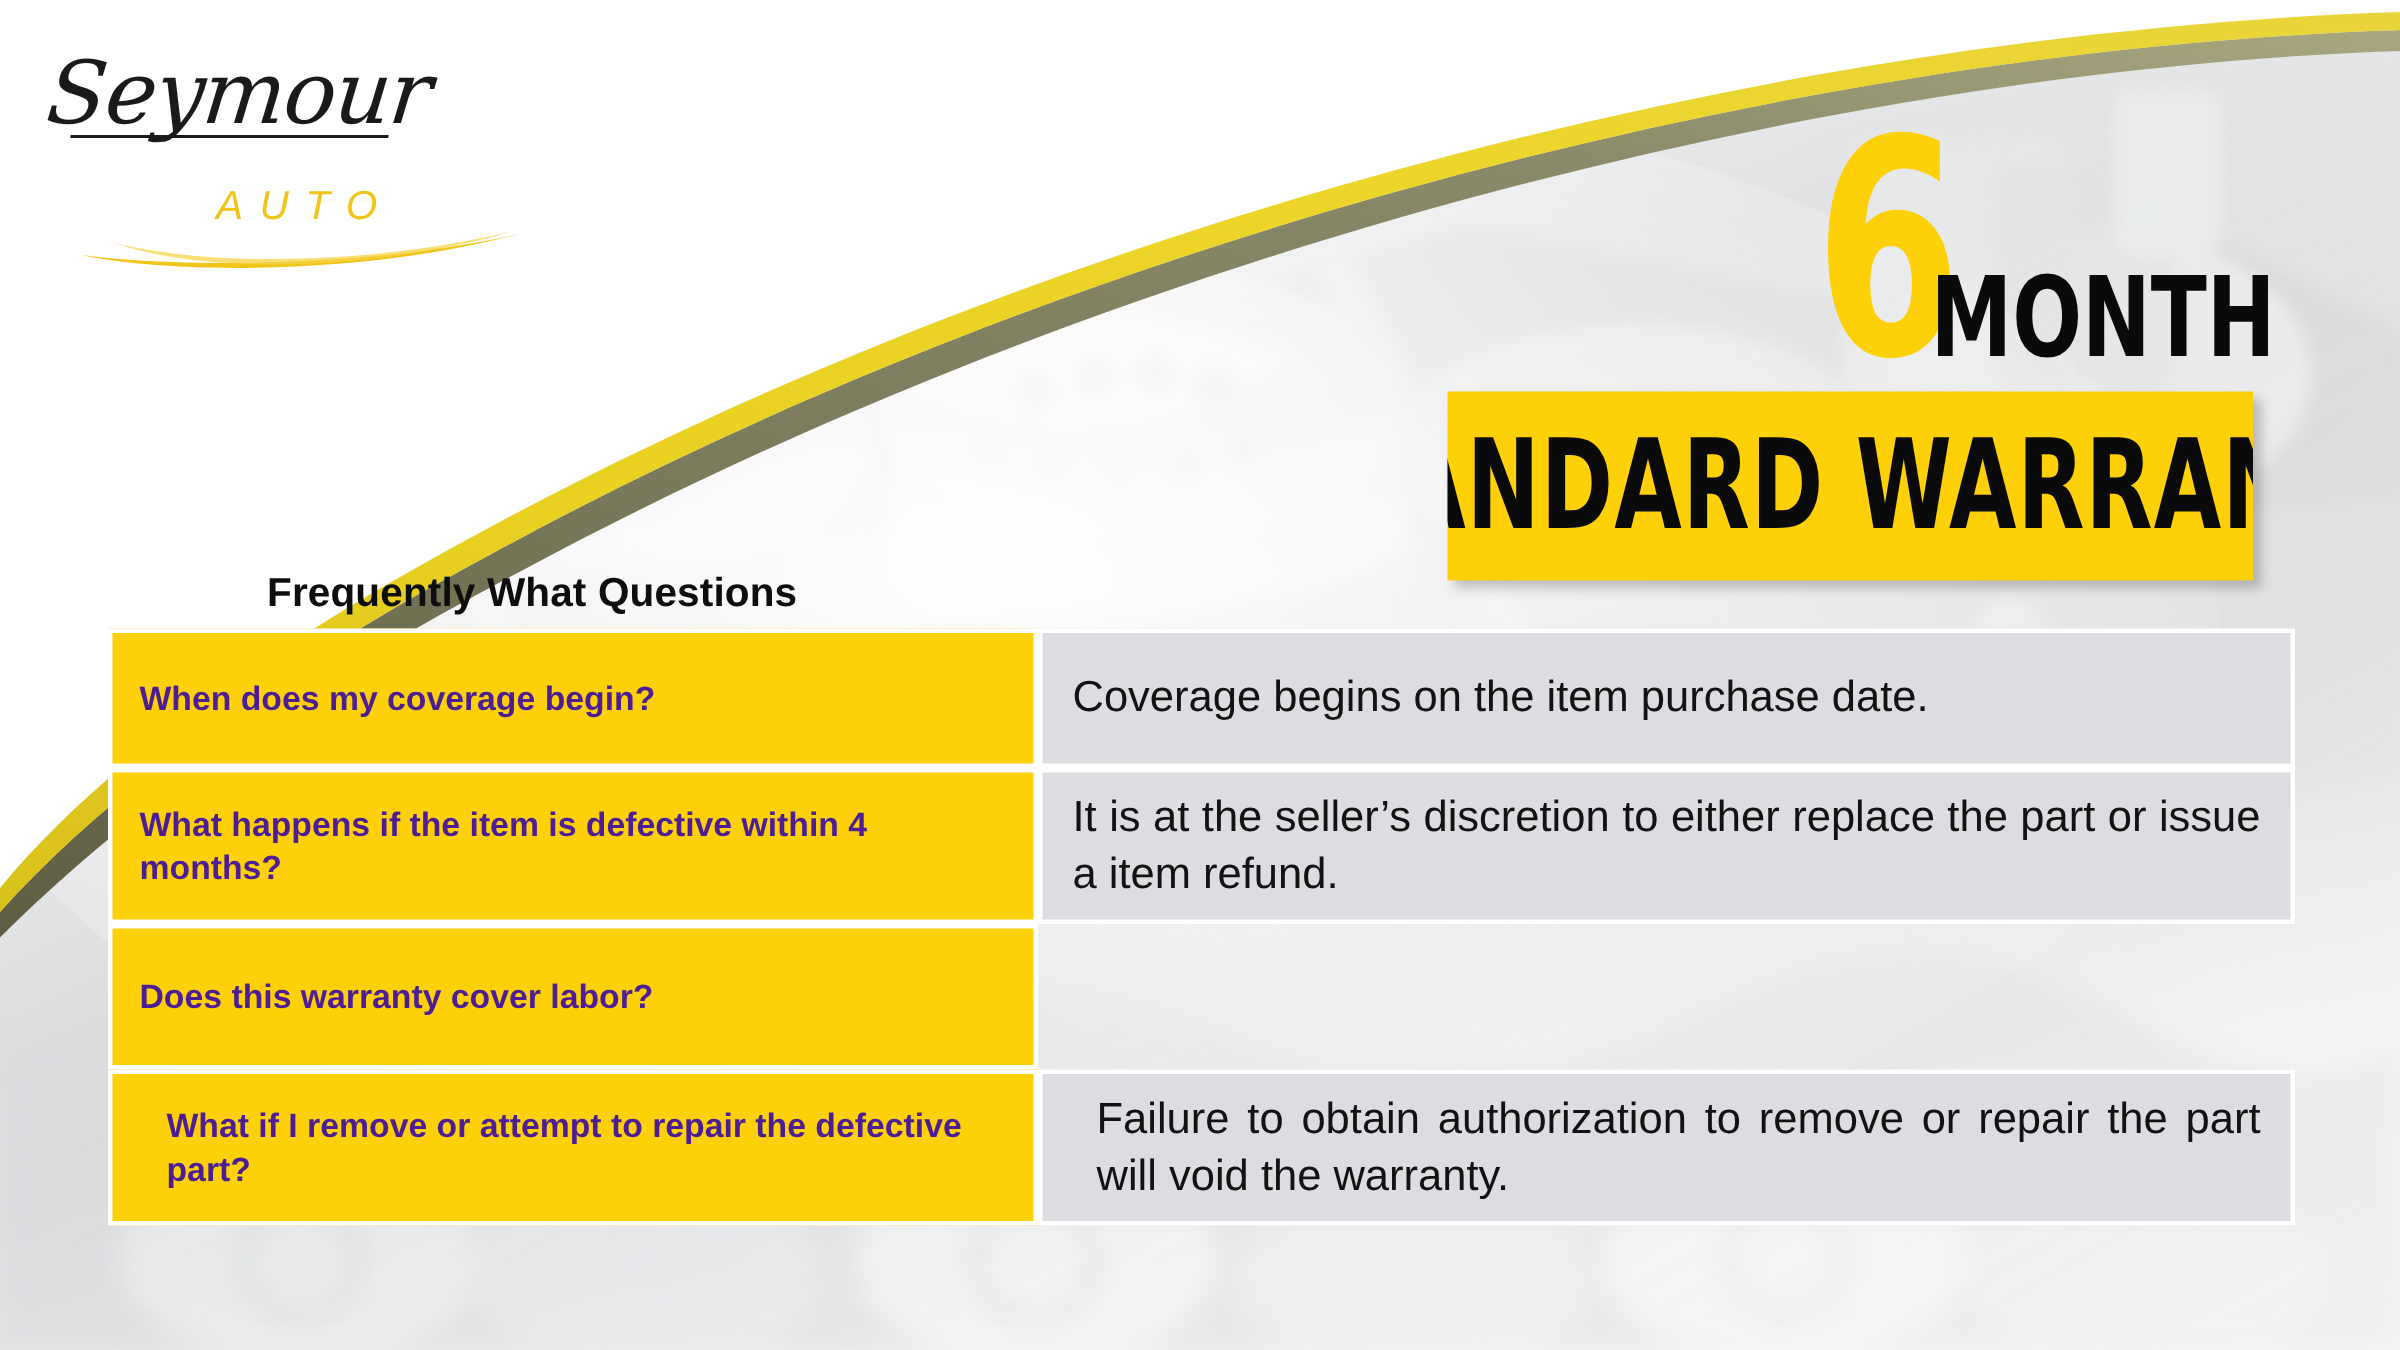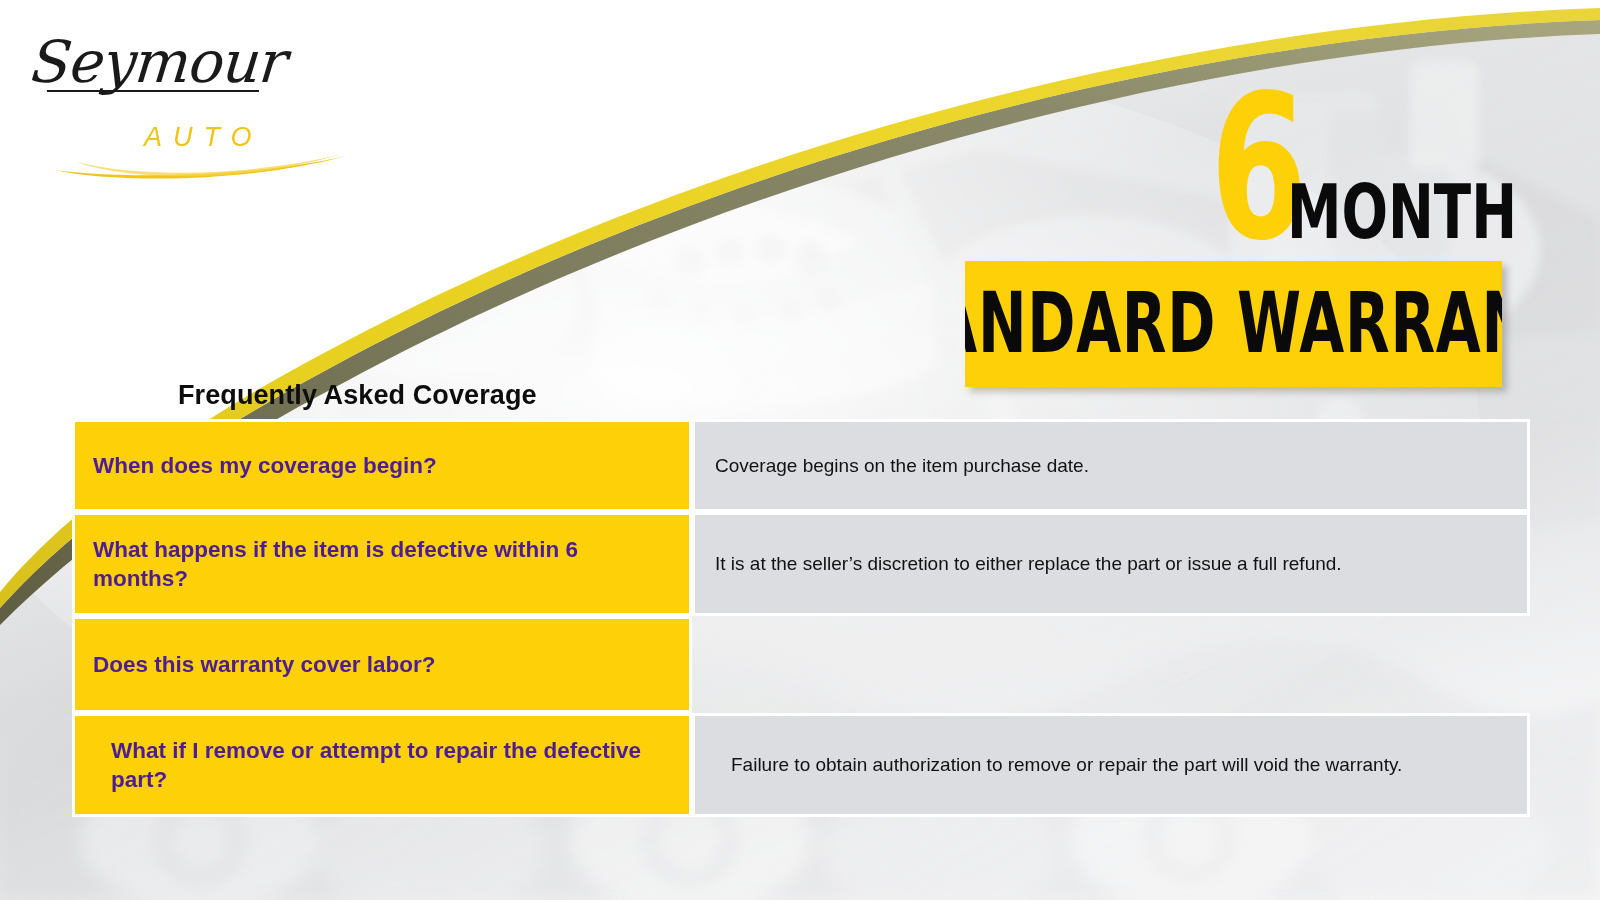--- a/index.html
+++ b/index.html
@@ -162,21 +162,21 @@
     padding:14px 18px;
     font-size:22.5px;
     font-weight:700;
     color:#4c1d95;
     line-height:1.30;
   }
   .faq-a{
     width:838px;
     background:#dcdde1;
     padding:14px 20px;
-    font-size:19px;
+    font-size:29px;
     font-weight:400;
     color:#121212;
     line-height:1.32;
     text-align:justify;
     text-justify:inter-word;
   }
   .faq-a span{display:block;width:100%;}
   .r1 .faq-q, .r1 .faq-a{height:93px;}
   .r2 .faq-q, .r2 .faq-a{height:104px;}
   .r3 .faq-q, .r3 .faq-a{height:97px;}
@@ -301,39 +301,39 @@
 
   <div class="six-month">
     <span class="big-six">6</span>
     <span class="month-word">MONTH</span>
   </div>
 
   <div class="warranty-banner">
     <span class="warranty-text">STANDARD WARRANTY</span>
   </div>
 
-  <div class="faq-heading">Frequently Asked Coverage</div>
+  <div class="faq-heading">Frequently What Questions</div>
 
   <div class="faq-table">
 
     <div class="faq-row r1">
       <div class="faq-q">
         <span>When does my coverage begin?</span>
       </div>
       <div class="faq-a">
         <span>Coverage begins on the item purchase date.</span>
       </div>
     </div>
 
     <div class="faq-row r2">
       <div class="faq-q">
-        <span>What happens if the item is defective within 6 months?</span>
+        <span>What happens if the item is defective within 4 months?</span>
       </div>
       <div class="faq-a">
-        <span>It is at the seller’s discretion to either replace the part or issue a full refund.</span>
+        <span>It is at the seller’s discretion to either replace the part or issue a item refund.</span>
       </div>
     </div>
 
     <div class="faq-row r3">
       <div class="faq-q">
         <span>Does this warranty cover labor?</span>
       </div>
     </div>
 
     <div class="faq-row r4">

